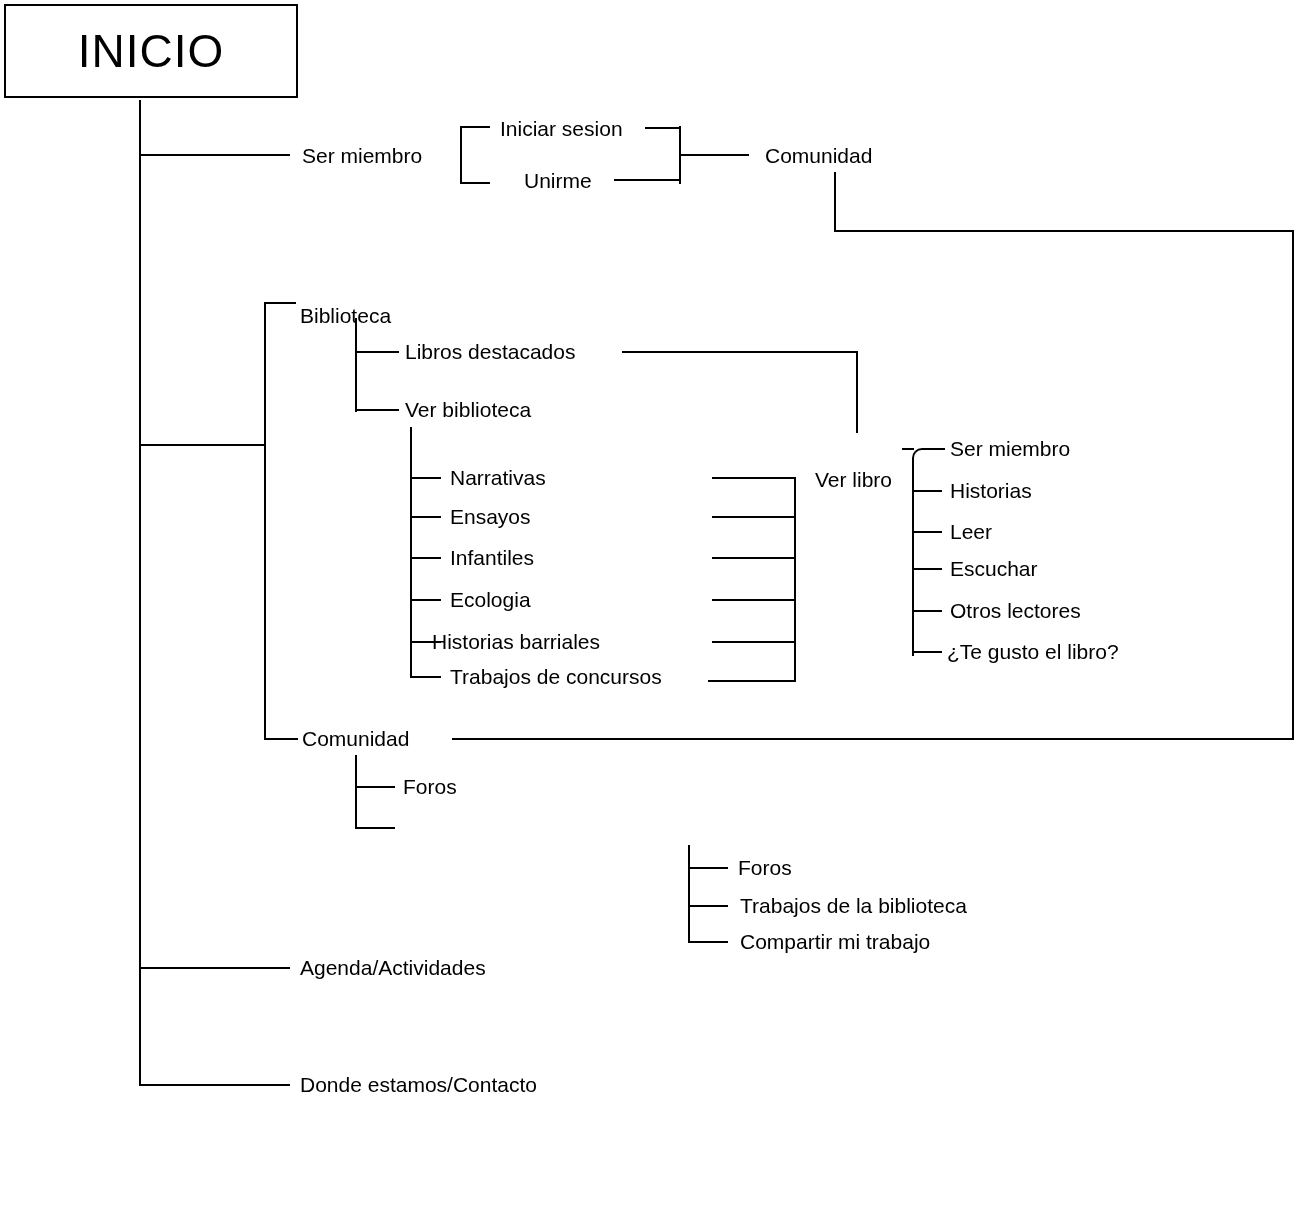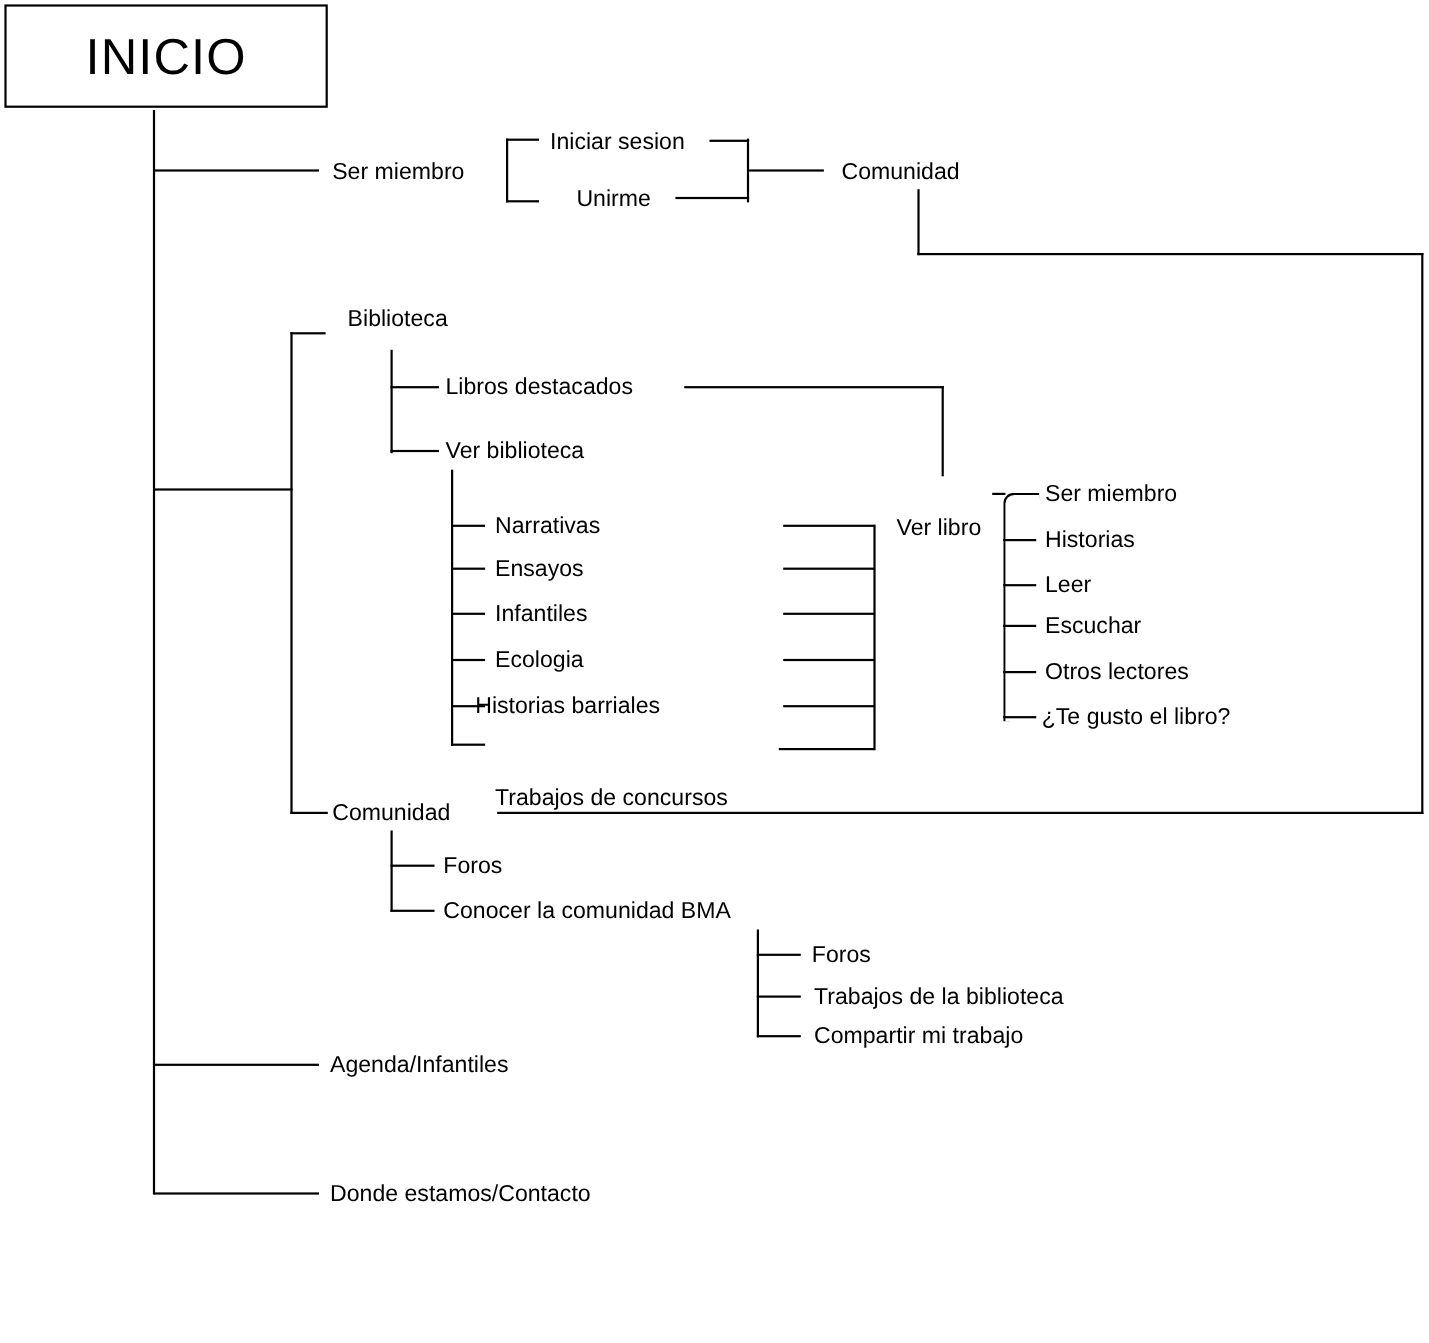--- a/index.html
+++ b/index.html
@@ -85,21 +85,21 @@
 
   <div class="ln v" style="left:834px; top:172px; height:60px;"></div>
   <div class="ln h" style="left:834px; top:230px; width:460px;"></div>
   <div class="ln v" style="left:1292px; top:230px; height:510px;"></div>
   <div class="ln h" style="left:452px; top:738px; width:842px;"></div>
 
   <div class="ln h" style="left:140px; top:444px; width:126px;"></div>
   <div class="ln v" style="left:264px; top:302px; height:438px;"></div>
   <div class="ln h" style="left:264px; top:302px; width:32px;"></div>
   <div class="ln h" style="left:264px; top:738px; width:34px;"></div>
-  <div class="lbl" style="left:300px; top:290px;margin-left:16px;">Biblioteca</div>
+  <div class="lbl" style="left:300px; top:316px;">Biblioteca</div>
 
   <div class="ln v" style="left:355px; top:318px; height:94px;"></div>
   <div class="ln h" style="left:355px; top:351px; width:44px;"></div>
   <div class="lbl" style="left:405px; top:352px;">Libros destacados</div>
   <div class="ln h" style="left:622px; top:351px; width:236px;"></div>
   <div class="ln v" style="left:856px; top:351px; height:82px;"></div>
   <div class="ln h" style="left:355px; top:409px; width:44px;"></div>
   <div class="lbl" style="left:405px; top:410px;">Ver biblioteca</div>
 
   <div class="ln v" style="left:410px; top:427px; height:251px;"></div>
@@ -108,21 +108,21 @@
   <div class="ln h" style="left:410px; top:557px; width:31px;"></div>
   <div class="ln h" style="left:410px; top:599px; width:31px;"></div>
   <div class="ln h" style="left:410px; top:641px; width:31px;"></div>
   <div class="ln h" style="left:410px; top:676px; width:31px;"></div>
 
   <div class="lbl" style="left:450px; top:478px;">Narrativas</div>
   <div class="lbl" style="left:450px; top:517px;">Ensayos</div>
   <div class="lbl" style="left:450px; top:558px;">Infantiles</div>
   <div class="lbl" style="left:450px; top:600px;">Ecologia</div>
   <div class="lbl" style="left:432px; top:642px;">Historias barriales</div>
-  <div class="lbl" style="left:450px; top:677px;margin-top:48px;">Trabajos de concursos</div>
+  <div class="lbl" style="left:450px; top:677px;">Trabajos de concursos</div>
 
   <div class="ln h" style="left:712px; top:477px; width:83px;"></div>
   <div class="ln h" style="left:712px; top:516px; width:83px;"></div>
   <div class="ln h" style="left:712px; top:557px; width:83px;"></div>
   <div class="ln h" style="left:712px; top:599px; width:83px;"></div>
   <div class="ln h" style="left:712px; top:641px; width:83px;"></div>
   <div class="ln h" style="left:708px; top:680px; width:87px;"></div>
   <div class="ln v" style="left:794px; top:477px; height:205px;"></div>
 
   <div class="lbl" style="left:815px; top:449px;margin-top:31px;">Ver libro</div>
@@ -139,29 +139,28 @@
   <div class="lbl" style="left:950px; top:532px;">Leer</div>
   <div class="lbl" style="left:950px; top:569px;">Escuchar</div>
   <div class="lbl" style="left:950px; top:611px;">Otros lectores</div>
   <div class="lbl" style="left:947px; top:652px;">¿Te gusto el libro?</div>
 
   <div class="lbl" style="left:302px; top:739px;">Comunidad</div>
   <div class="ln v" style="left:355px; top:755px; height:74px;"></div>
   <div class="ln h" style="left:355px; top:786px; width:40px;"></div>
   <div class="lbl" style="left:403px; top:787px;">Foros</div>
   <div class="ln h" style="left:355px; top:827px; width:40px;"></div>
-  <div class="lbl" style="left:403px; top:828px;">Conocer la comunidad BMA</div>
 
   <div class="ln v" style="left:688px; top:845px; height:98px;"></div>
   <div class="ln h" style="left:688px; top:867px; width:40px;"></div>
   <div class="ln h" style="left:688px; top:905px; width:40px;"></div>
   <div class="ln h" style="left:688px; top:941px; width:40px;"></div>
   <div class="lbl" style="left:738px; top:868px;">Foros</div>
   <div class="lbl" style="left:740px; top:906px;">Trabajos de la biblioteca</div>
   <div class="lbl" style="left:740px; top:942px;">Compartir mi trabajo</div>
 
   <div class="ln h" style="left:140px; top:967px; width:150px;"></div>
-  <div class="lbl" style="left:300px; top:968px;">Agenda/Infantiles</div>
+  <div class="lbl" style="left:300px; top:968px;">Agenda/Actividades</div>
 
   <div class="ln h" style="left:140px; top:1084px; width:150px;"></div>
   <div class="lbl" style="left:300px; top:1085px;">Donde estamos/Contacto</div>
 
 </div>
 
 </body></html>

